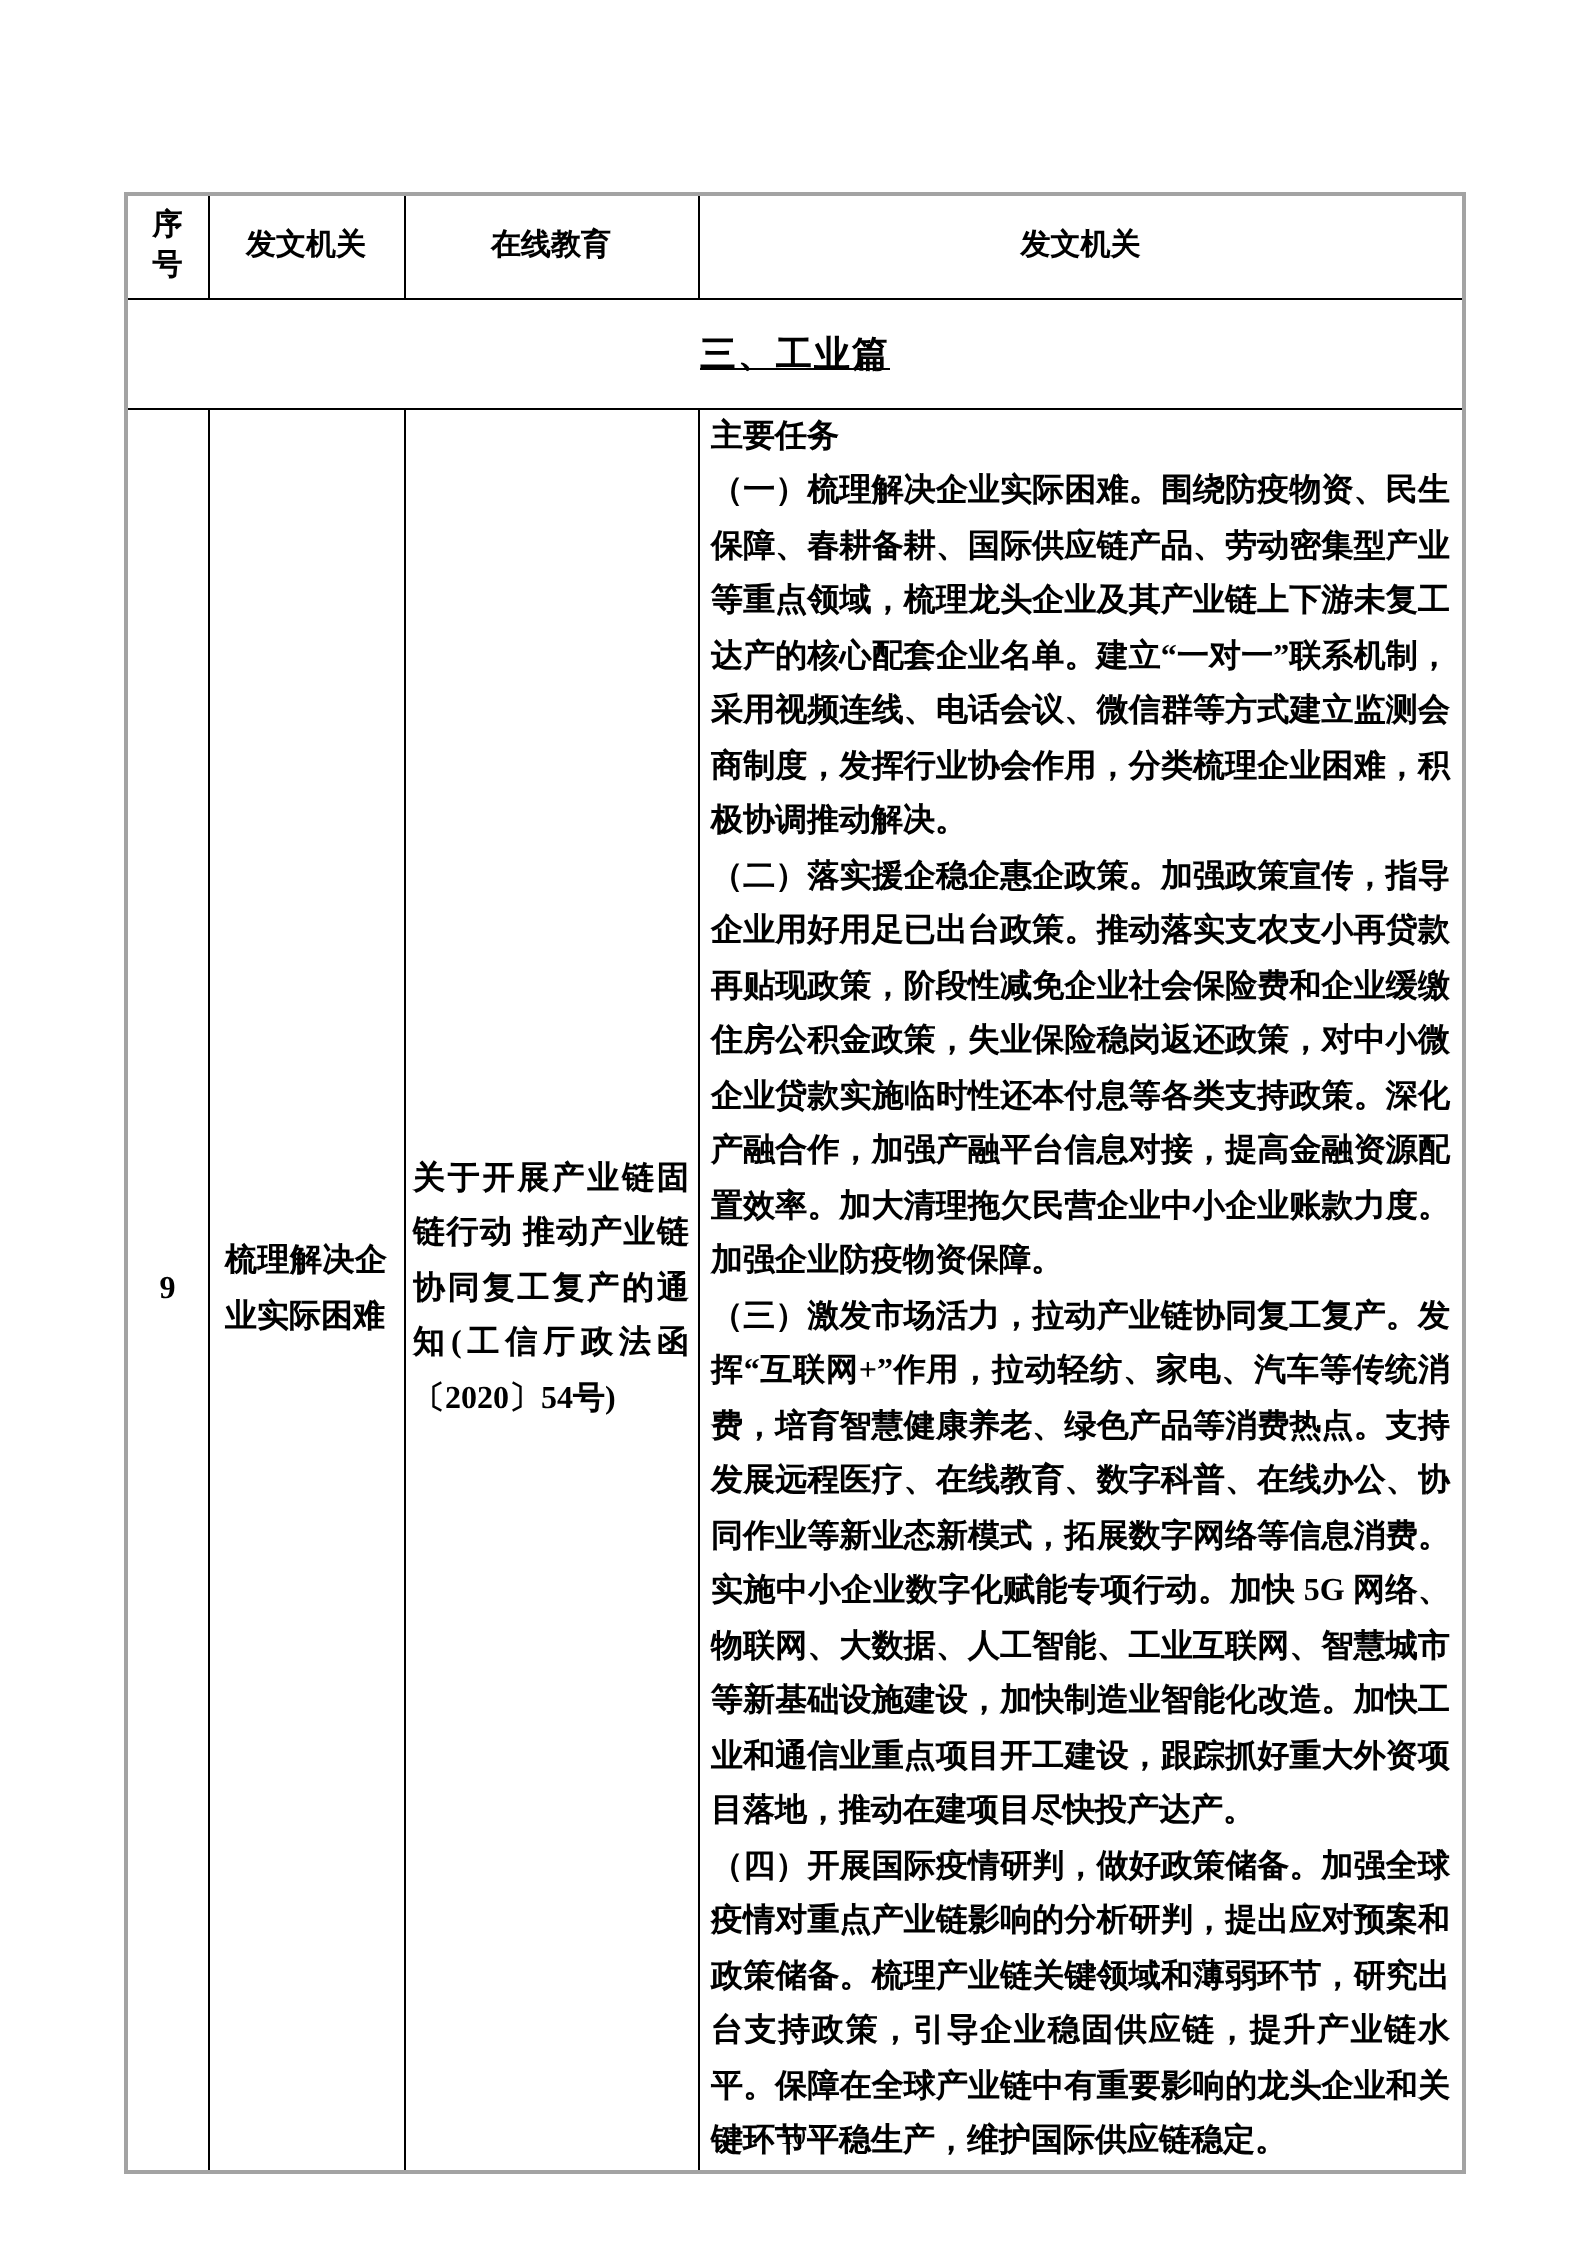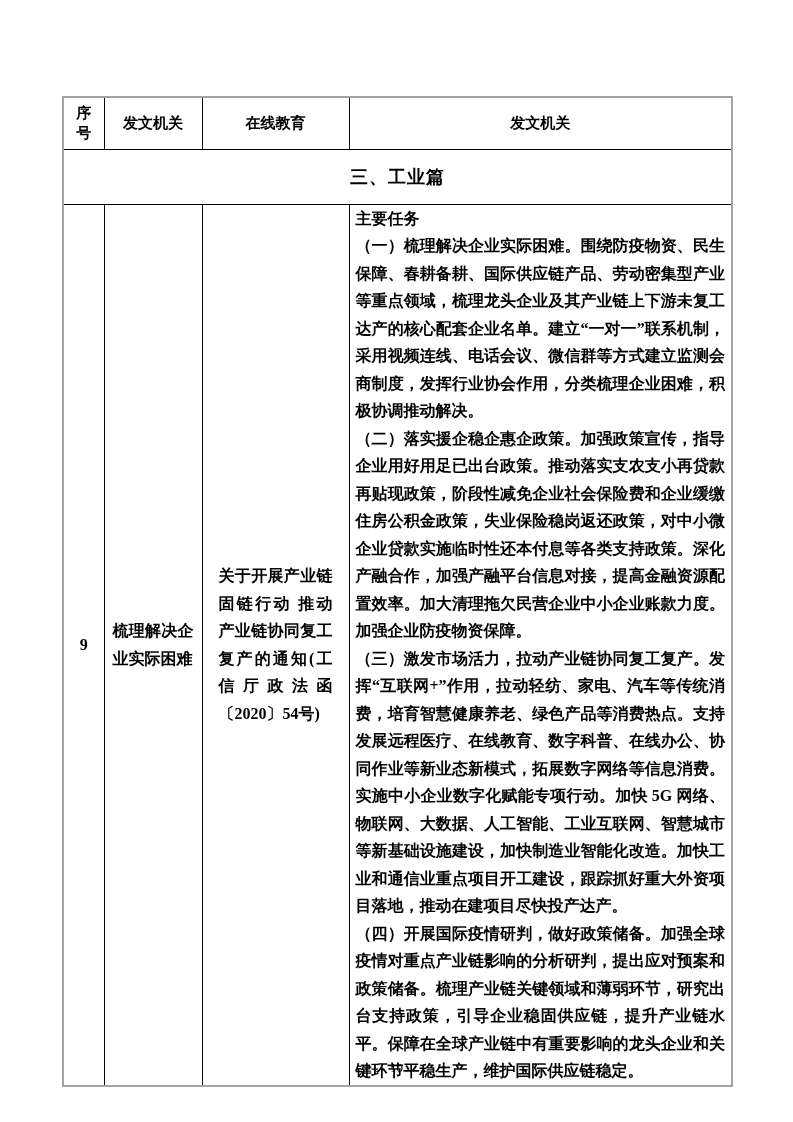--- a/index.html
+++ b/index.html
@@ -34,38 +34,39 @@
     font-size: 15px;
     text-align: center;
     line-height: 1.35;
     padding: 0 5px;
   }
   .section-row td {
     height: 55px;
     font-size: 18px;
     text-align: center;
     letter-spacing: 1px;
+    text-decoration: underline;
   }
   .data-row td {
     height: 772px;
     font-size: 16px;
   }
   .cell-serial {
     text-align: center;
   }
   .cell-agency {
     text-align: justify;
     text-justify: inter-character;
     padding: 0 8px;
     line-height: 27.5px;
   }
   .cell-docname {
     text-align: justify;
     text-justify: inter-character;
-    padding: 0 16px;
+    padding: 0 4px;
     line-height: 27.5px;
   }
   .cell-content {
     text-align: justify;
     text-justify: inter-character;
     padding: 0 6px;
     line-height: 27.5px;
   }
   .cell-content p {
     margin: 0;

